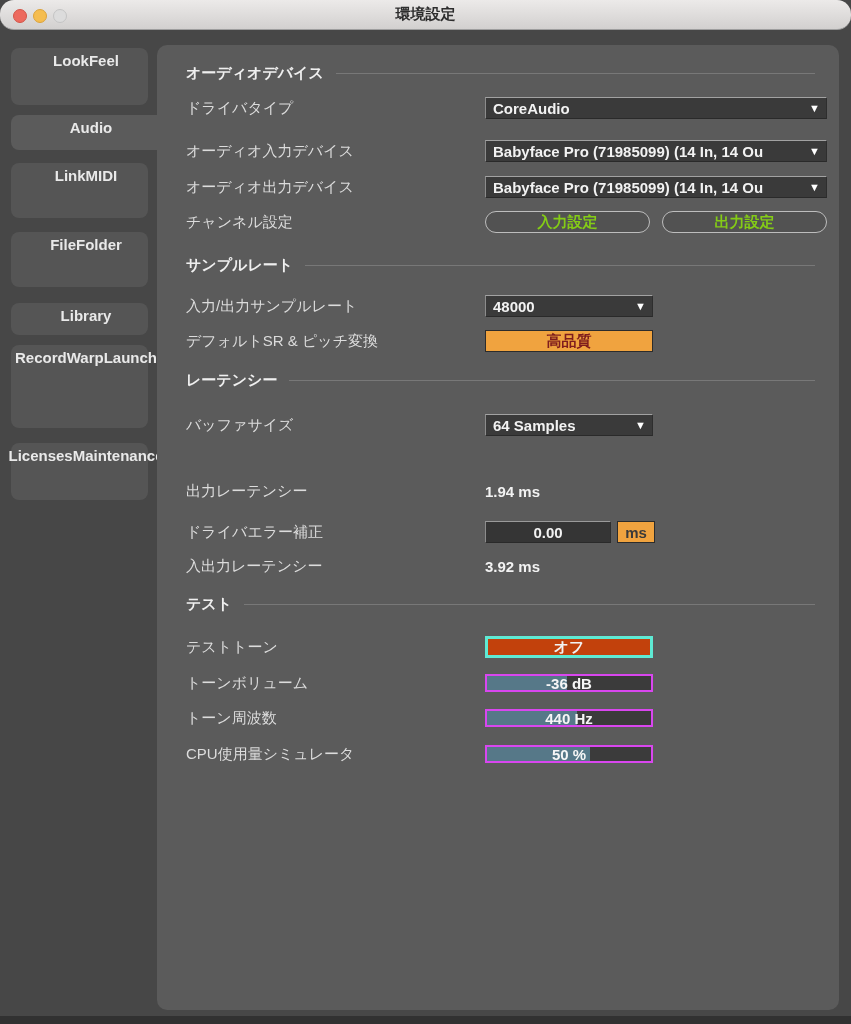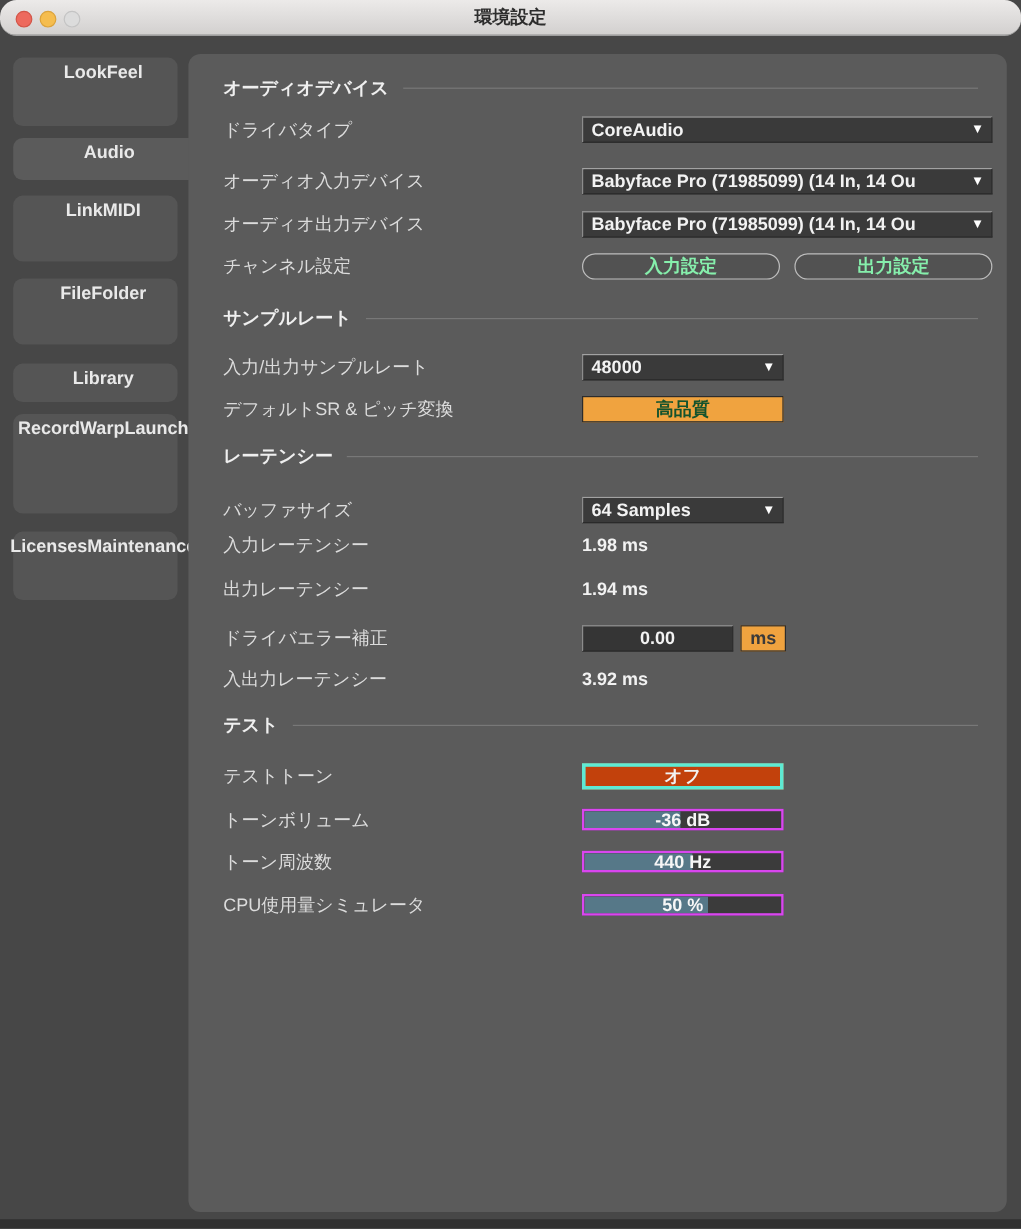--- a/index.html
+++ b/index.html
@@ -63,29 +63,29 @@
     white-space: nowrap; overflow: hidden; cursor: default;
   }
   .dropdown.wide { width: 342px; }
   .dropdown.narrow { width: 168px; }
   .dd-arrow { position: absolute; right: 6px; top: 50%; transform: translateY(-50%);
     font-size: 11px; color: #ffffff; }
 
   .pillbtn {
     width: 165px; height: 22px; border-radius: 11px;
     background: #525252; border: 1px solid #bdbdbd;
-    color: #86efac; font-weight: bold; font-size: 15px;
+    color: #84cc16; font-weight: bold; font-size: 15px;
     display: flex; align-items: center; justify-content: center; cursor: default;
   }
   .pill-gap { width: 12px; }
 
   .togglebtn {
     width: 168px; height: 22px;
     border: 1px solid #2c2c2c;
-    color: #14532d; font-weight: bold; font-size: 15px;
+    color: #7f1d1d; font-weight: bold; font-size: 15px;
     display: flex; align-items: center; justify-content: center; cursor: default;
   }
 
   .valuetext { color: #f2f2f2; font-weight: bold; font-size: 15px; }
 
   .numbox {
     width: 126px; height: 22px; background: #353535;
     border: 1px solid; border-color: #9a9a9a #2e2e2e #2a2a2a #8c8c8c;
     color: #f2f2f2; font-weight: bold; font-size: 15px;
     display: flex; align-items: center; justify-content: center; cursor: default;
@@ -239,24 +239,20 @@
     </div>
 
     <div class="row r-buffer">
       <span class="label">バッファサイズ</span>
       <div class="dropdown narrow">
         <span>64 Samples</span>
         <span class="dd-arrow">▼</span>
       </div>
     </div>
 
-    <div class="row r-inlat">
-      <span class="label">入力レーテンシー</span>
-      <span class="valuetext">1.98 ms</span>
-    </div>
 
     <div class="row r-outlat">
       <span class="label">出力レーテンシー</span>
       <span class="valuetext">1.94 ms</span>
     </div>
 
     <div class="row r-drivererr">
       <span class="label">ドライバエラー補正</span>
       <div class="numbox">0.00</div>
       <div class="unitbadge" style="background-color: rgb(240, 163, 63);">ms</div>

